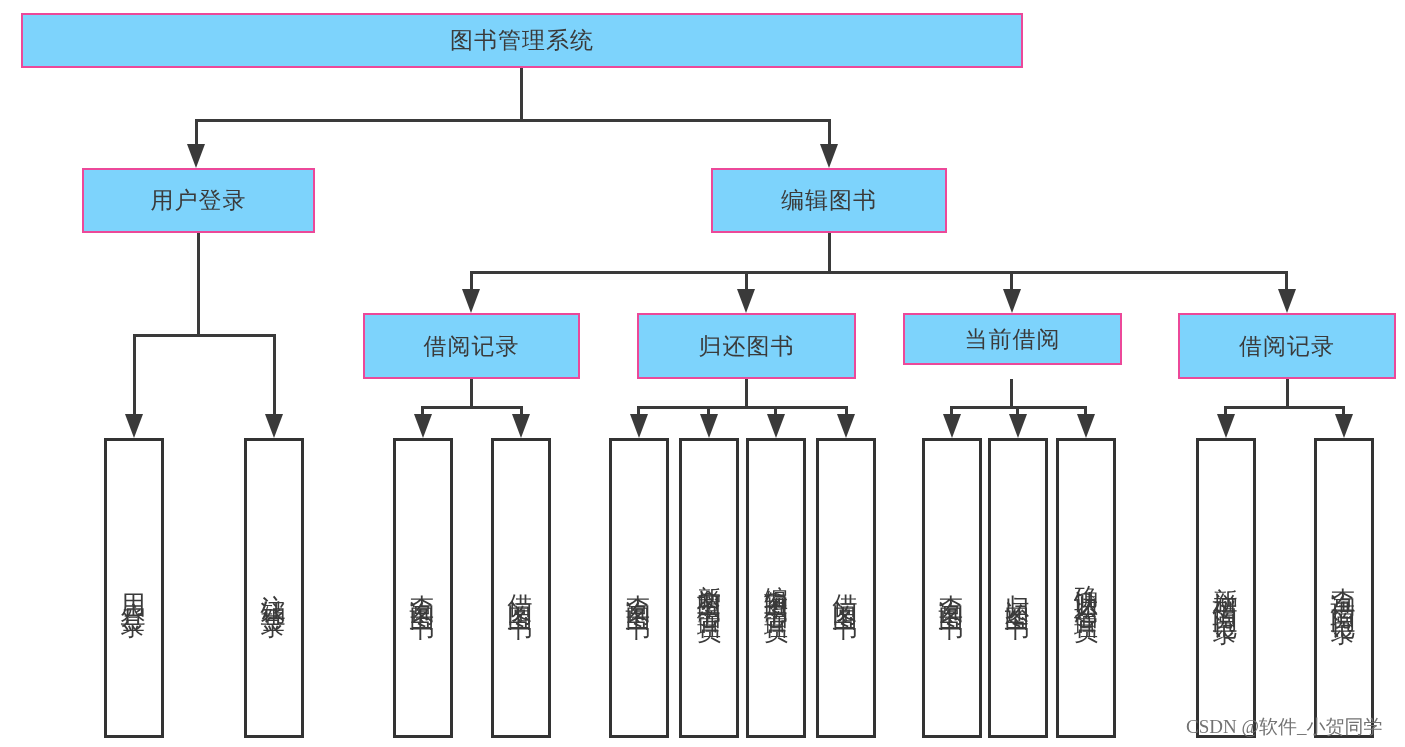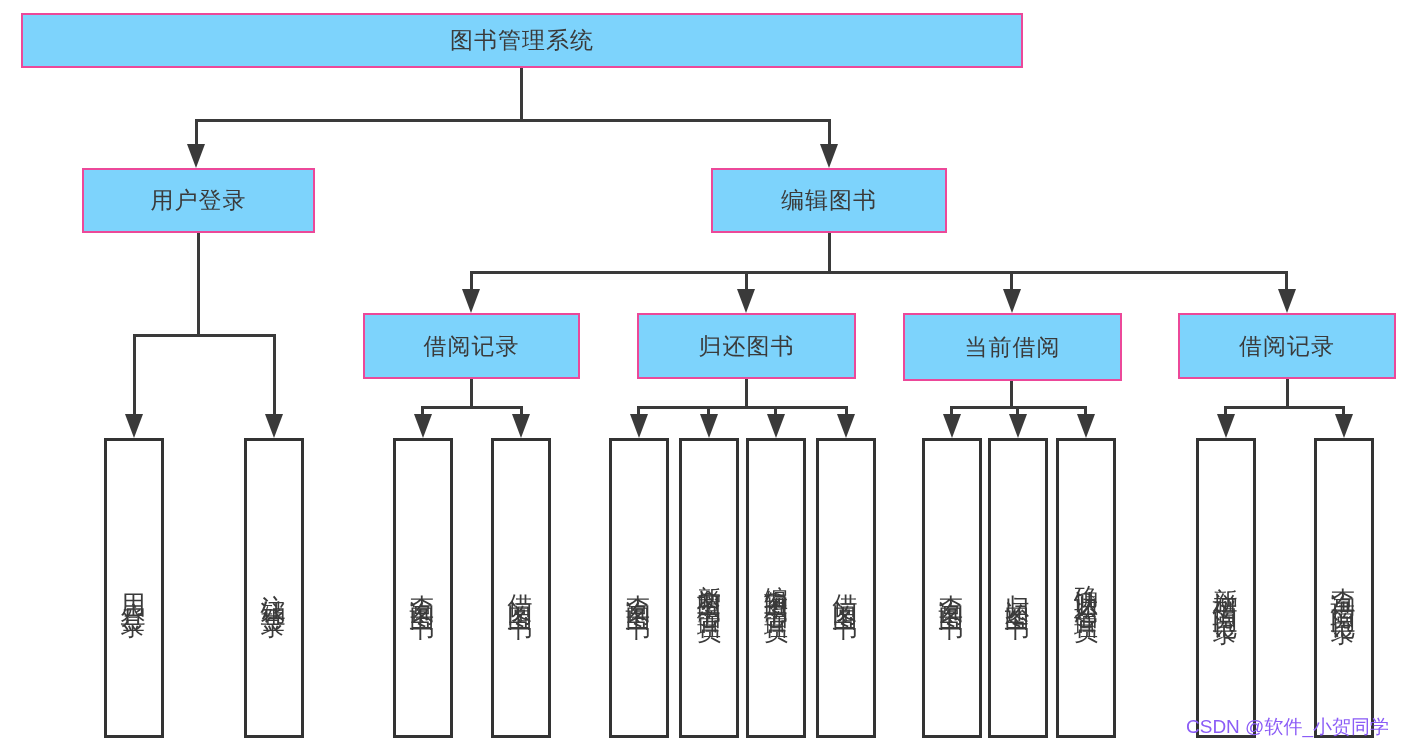--- a/index.html
+++ b/index.html
@@ -27,21 +27,21 @@
   .hl{height:3px;}
   .vl{width:3px;}
   
   .ah{
     position:absolute;width:0;height:0;z-index:1;
     border-left:9px solid transparent;border-right:9px solid transparent;
     border-top:24px solid #3a3a3a;
   }
   .watermark{
     position:absolute;left:1186px;top:714px;z-index:5;
-    font-size:19px;color:#8b5cf6;white-space:nowrap;
+    font-size:19px;color:#737373;white-space:nowrap;font-family:Liberation Serif, serif;
   }
 </style>
 </head>
 <body>
 
 <div class="canvas">
 
   <div class="b" style="left:21px;top:13px;width:1002px;height:55px;">图书管理系统</div>
 
   <div class="vl" style="left:520px;top:68px;height:52px;"></div>
@@ -67,21 +67,21 @@
   <div class="ah" style="left:462px;top:289px;"></div>
   <div class="vl" style="left:745px;top:271px;height:20px;"></div>
   <div class="ah" style="left:737px;top:289px;"></div>
   <div class="vl" style="left:1010px;top:271px;height:20px;"></div>
   <div class="ah" style="left:1003px;top:289px;"></div>
   <div class="vl" style="left:1285px;top:271px;height:20px;"></div>
   <div class="ah" style="left:1278px;top:289px;"></div>
 
   <div class="b" style="left:363px;top:313px;width:217px;height:66px;">借阅记录</div>
   <div class="b" style="left:637px;top:313px;width:219px;height:66px;">归还图书</div>
-  <div class="b" style="left:903px;top:313px;width:219px;height:68px;">当前借阅</div>
+  <div class="b" style="left:903px;top:313px;width:219px;height:52px;">当前借阅</div>
   <div class="b" style="left:1178px;top:313px;width:218px;height:66px;">借阅记录</div>
 
   <div class="vl" style="left:470px;top:379px;height:30px;"></div>
   <div class="hl" style="left:421px;top:406px;width:102px;"></div>
   <div class="vl" style="left:421px;top:406px;height:12px;"></div>
   <div class="ah" style="left:414px;top:414px;"></div>
   <div class="vl" style="left:520px;top:406px;height:12px;"></div>
   <div class="ah" style="left:512px;top:414px;"></div>
 
   <div class="vl" style="left:745px;top:379px;height:30px;"></div>

